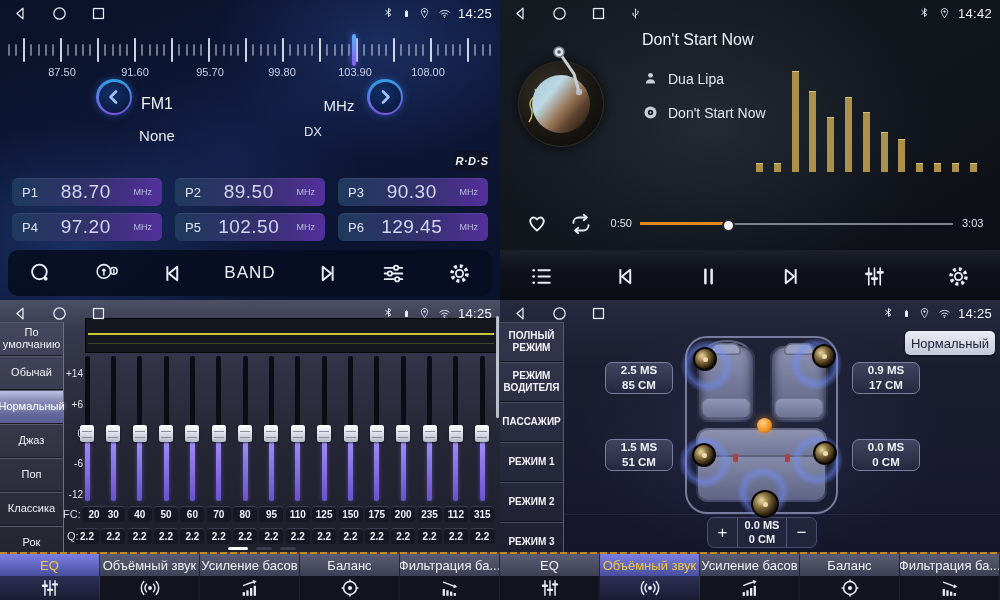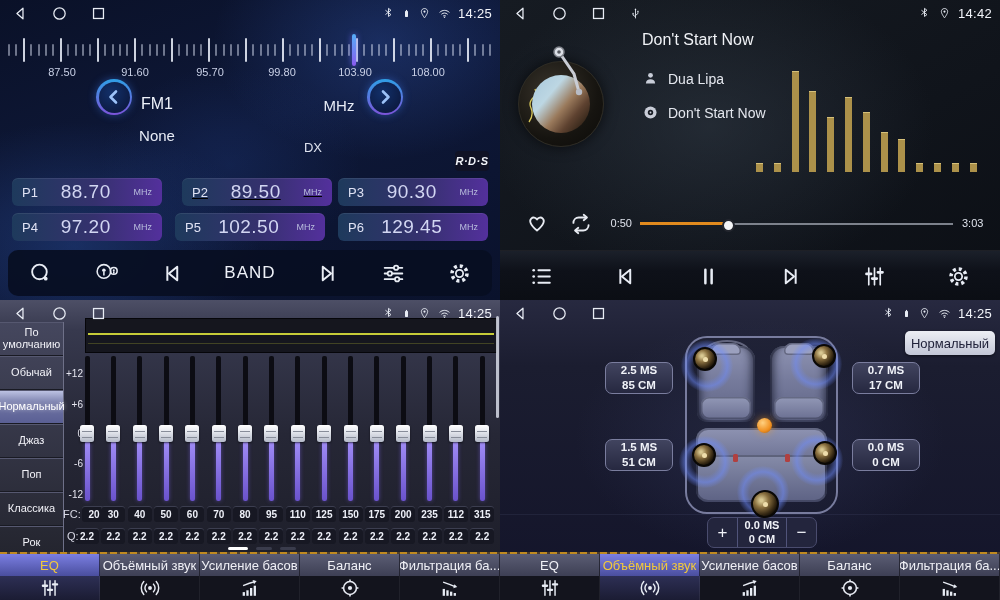--- a/index.html
+++ b/index.html
@@ -48,21 +48,21 @@
   .chev-btn::after{content:"";position:absolute;inset:2.5px;border-radius:50%;
       background:radial-gradient(circle at 40% 35%, #12306a, #0d1c44 70%);}
   .chev-btn .ic{position:absolute;inset:6px;width:24px;height:24px;color:#9cc2f8;z-index:2;}
   #freq-down{left:96px;top:79px;}
   #freq-up{left:367px;top:79px;}
   .fm1{position:absolute;left:125px;top:95px;width:64px;text-align:center;font-size:16px;color:#eef2fa;}
   .none-label{position:absolute;left:125px;top:127px;width:64px;text-align:center;font-size:15px;color:#e8ecf6;}
   .freq-big{position:absolute;left:172px;top:74px;width:156px;text-align:center;
       font-size:35px;font-weight:bold;letter-spacing:2px;color:#f4f6fc;}
   .mhz{position:absolute;left:318px;top:97px;width:42px;text-align:center;font-size:15px;color:#e8ecf6;}
-  .dx{position:absolute;left:293px;top:140px;width:40px;text-align:center;font-size:13px;color:#dfe3f0;}
+  .dx{position:absolute;left:293px;top:124px;width:40px;text-align:center;font-size:13px;color:#dfe3f0;}
   .rds{position:absolute;left:455px;top:151px;width:34px;height:20px;border-radius:4px;
       background:#101225;color:#f2f4fa;font-size:11px;font-weight:bold;font-style:italic;
       display:flex;align-items:center;justify-content:center;letter-spacing:.5px;}
   .presets{position:absolute;left:12px;top:178px;width:476px;height:64px;}
   .preset{position:absolute;width:150px;height:28px;border-radius:6px;display:flex;align-items:center;
       padding:0 10px;box-sizing:border-box;cursor:pointer;
       background:linear-gradient(90deg,#1e3a5c 0%,#35316e 55%,#53309c 100%);
       box-shadow:inset 0 1px 0 rgba(255,255,255,.08);}
   .p-name{font-size:13px;color:#dfe2f4;}
   .p-freq{flex:1;text-align:center;font-size:19px;color:#d2d6f2;letter-spacing:.5px;}
@@ -347,21 +347,21 @@
     <div class="none-label">None</div>
     <div class="mhz">MHz</div>
     <div class="dx">DX</div>
     <div class="rds">R·D·S</div>
     <div class="presets">
         <div class="preset" style="left: 0px; top: 0px;">
           <span class="p-name">P1</span>
           <span class="p-freq">88.70</span>
           <span class="p-unit">MHz</span>
         </div>
-        <div class="preset" style="left: 170px; top: 0px; text-decoration: underline;">
+        <div class="preset" style="left: 163px; top: 0px;">
           <span class="p-name">P2</span>
           <span class="p-freq">89.50</span>
           <span class="p-unit">MHz</span>
         </div>
         <div class="preset" style="left: 326px; top: 0px;">
           <span class="p-name">P3</span>
           <span class="p-freq">90.30</span>
           <span class="p-unit">MHz</span>
         </div>
         <div class="preset" style="left: 0px; top: 35px;">
@@ -633,21 +633,21 @@
         <div class="eq-item">Джаз</div>
         <div class="eq-item">Поп</div>
         <div class="eq-item">Классика</div>
         <div class="eq-item">Рок</div>
       </div>
     <div class="curve">
       <div class="yline"></div>
         <div class="yline2"></div>
     </div>
     <div id="eq-db-labels">
-        <span class="db-label" style="left: 61px; top: 68px;">+12</span>
+        <span class="db-label" style="left: 61px; top: 68px;">+14</span>
         <span class="db-label" style="left: 61px; top: 99px;">+6</span>
         <span class="db-label" style="left: 61px; top: 128px;">0</span>
         <span class="db-label" style="left: 61px; top: 158px;">-6</span>
         <span class="db-label" style="left: 61px; top: 189px;">-12</span>
       </div>
     <div id="eq-sliders">
         <div class="eq-track-top" style="left: 84.5px; top: 56px; height: 70px;"></div>
         <div class="eq-track-bot" style="left: 84.5px; top: 141px; height: 60px;"></div>
         <div class="eq-handle" style="left: 80px; top: 125px;"></div>
         <div class="fcq-box" style="left: 82px; top: 206px;">20</div>
@@ -842,28 +842,36 @@
             <svg viewBox="0 0 24 24" fill="none" stroke="currentColor" stroke-width="1.8" stroke-linecap="round">
               <path d="M3.5 9.5C8.5 5 15.5 5 20.5 9.5"></path>
               <path d="M6.8 13c3-2.7 7.4-2.7 10.4 0"></path>
               <path d="M10 16.4c1.2-1 2.8-1 4 0"></path>
               <circle cx="12" cy="19" r="1.3" fill="currentColor" stroke="none"></circle>
             </svg>
           </span>
         <span class="time">14:25</span>
       </span>
     </div>
+    <div class="sound-sidebar">
+        <div class="sound-item">ПОЛНЫЙ РЕЖИМ</div>
+        <div class="sound-item">РЕЖИМ ВОДИТЕЛЯ</div>
+        <div class="sound-item">ПАССАЖИР</div>
+        <div class="sound-item">РЕЖИМ 1</div>
+        <div class="sound-item">РЕЖИМ 2</div>
+        <div class="sound-item">РЕЖИМ 3</div>
+      </div>
     <div class="profile-btn">Нормальный</div>
 
     <div class="delay-btn" style="left:105px;top:62px;">
       <span>2.5 MS</span>
       <span>85 CM</span>
     </div>
     <div class="delay-btn" style="left:352px;top:62px;">
-      <span>0.7 MS</span>
+      <span>0.9 MS</span>
       <span>17 CM</span>
     </div>
     <div class="delay-btn" style="left:105px;top:139px;">
       <span>1.5 MS</span>
       <span>51 CM</span>
     </div>
     <div class="delay-btn" style="left:352px;top:139px;">
       <span>0.0 MS</span>
       <span>0 CM</span>
     </div>

